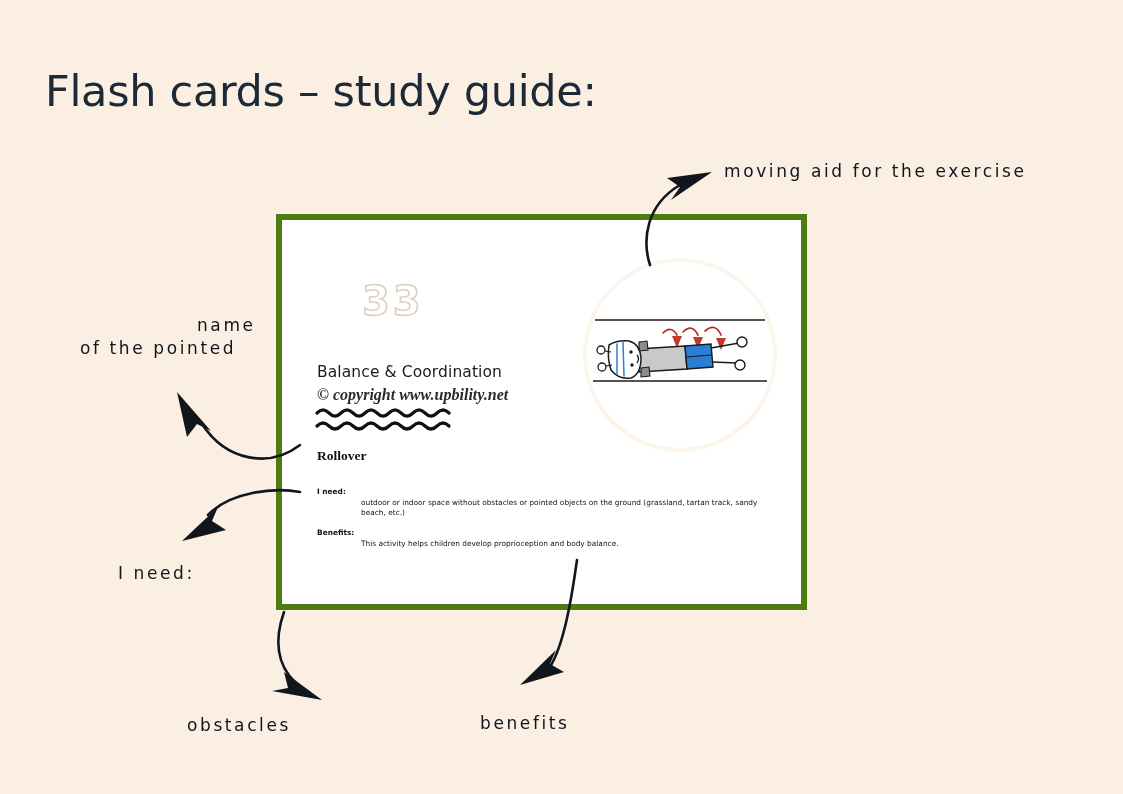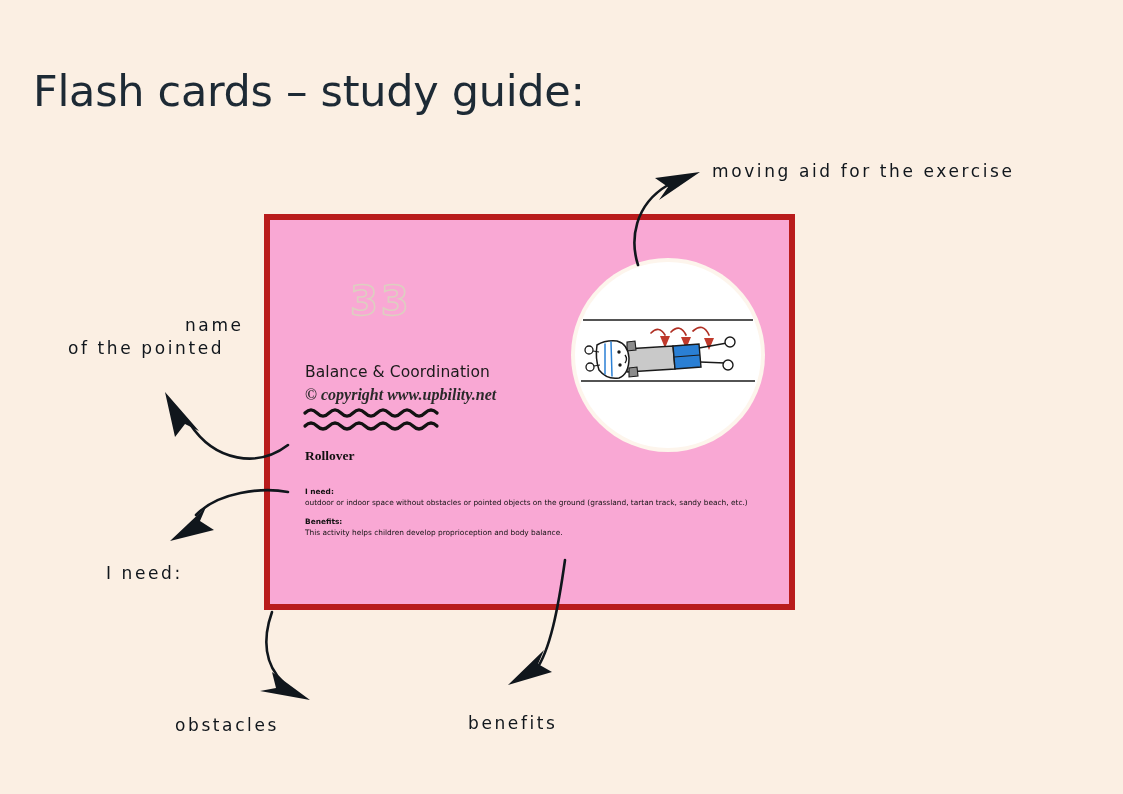--- a/index.html
+++ b/index.html
@@ -9,21 +9,21 @@
   body {
     width: 1123px;
     height: 794px;
     background: #FBEFE3;
     font-family: "Liberation Sans", sans-serif;
     overflow: hidden;
     position: relative;
   }
   #stage {
     position: absolute;
-    left: 0;
+    left: 12px;
     top: 0;
     width: 927px;
     height: 794px;
   }
 
   
   #page-title {
     position: absolute;
     left: 33px;
     top: 66px;
@@ -36,22 +36,22 @@
   }
 
   
   #flash-card {
     position: absolute;
     left: 264px;
     top: 214px;
     width: 531px;
     height: 396px;
     box-sizing: border-box;
-    border: 6px solid #b91c1c;
-    background: #f9a8d4;
+    border: 6px solid #4d7c0f;
+    background: #ffffff;
   }
   .card-inner {
     position: absolute;
     left: 0; top: 0;
     width: 100%; height: 100%;
   }
 
   
   #card-number {
     position: absolute;
@@ -122,20 +122,21 @@
   .body-section:last-child { margin-bottom: 0; }
   .body-label {
     font-size: 7.4px;
     font-weight: 700;
     line-height: 1.45;
   }
   .body-text {
     font-size: 7.4px;
     font-weight: 400;
     line-height: 1.45;
+    margin-left: 44px;
   }
 
   
   #illustration {
     position: absolute;
     left: 305px;
     top: 42px;
     width: 186px;
     height: 186px;
     border-radius: 50%;

